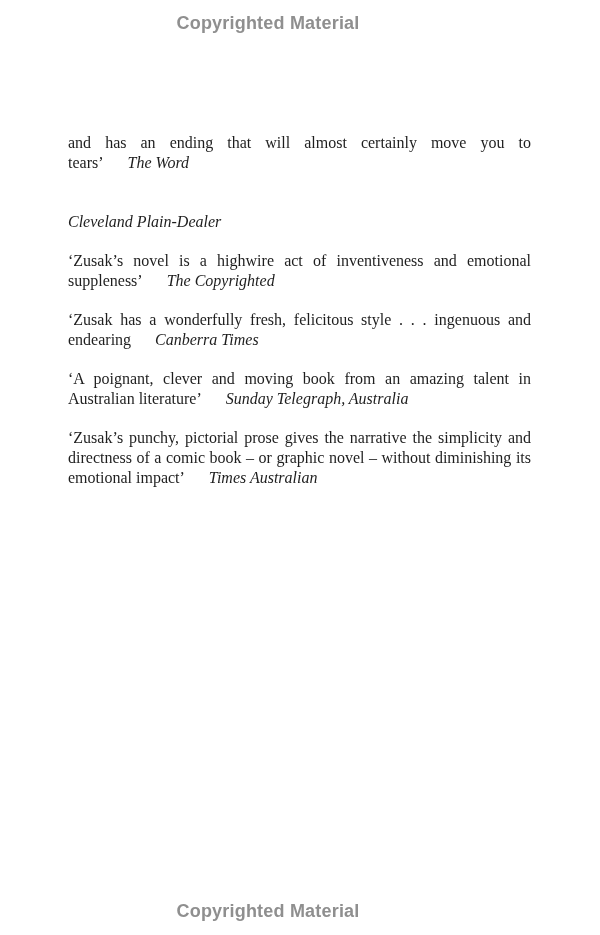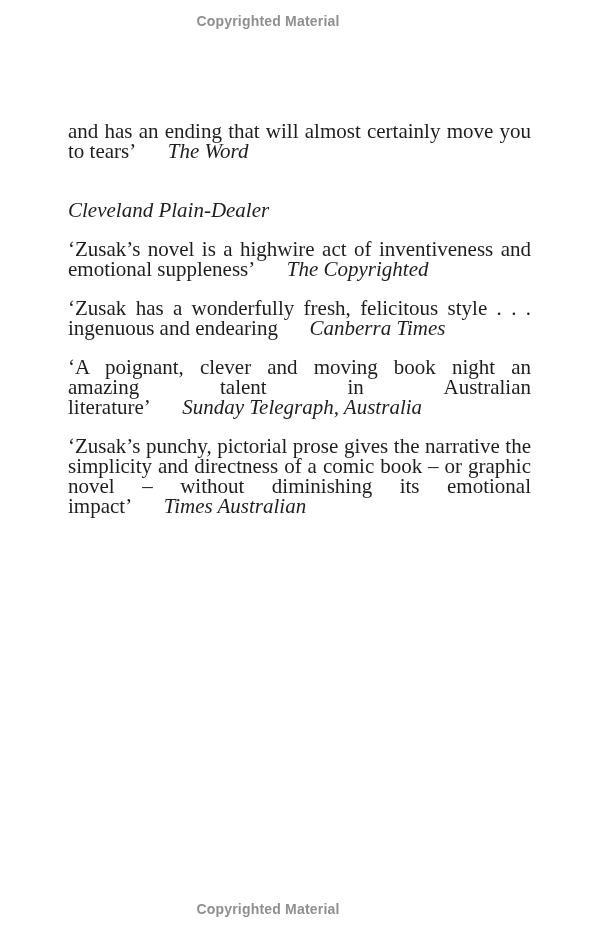--- a/index.html
+++ b/index.html
@@ -14,36 +14,36 @@
     background: #ffffff;
     overflow: hidden;
     font-family: "Liberation Serif", serif;
   }
   .watermark {
     position: absolute;
     left: 0;
     width: 536px;
     text-align: center;
     font-family: "Liberation Sans", sans-serif;
-    font-size: 14px;
+    font-size: 18px;
     font-weight: bold;
     color: #8f8f8f;
     letter-spacing: 0.2px;
   }
   .watermark.top { top: 13px; }
   .watermark.bottom { top: 901px; }
   .reviews {
     position: absolute;
     left: 68px;
     top: 121px;
     width: 463px;
   }
   .review {
-    margin: 0 0 19px 0;
-    font-size: 21px;
+    margin: 12px 0 19px 0;
+    font-size: 16px;
     line-height: 20px;
     color: #1e1e1e;
     text-align: justify;
   }
   .review .source {
     font-style: italic;
     margin-left: 1.5em;
     white-space: nowrap;
   }
   .review.stack .source {
@@ -72,21 +72,21 @@
       <span class="quote">‘Zusak’s novel is a highwire act of inventiveness and emotional suppleness’</span><span class="source">The Copyrighted</span>
     </p>
 
 
 
     <p class="review">
       <span class="quote">‘Zusak has a wonderfully fresh, felicitous style . . . ingenuous and endearing</span><span class="source">Canberra Times</span>
     </p>
 
     <p class="review">
-      <span class="quote">‘A poignant, clever and moving book night an amazing talent in Australian literature’</span><span class="source">Sunday Telegraph, Australia</span>
+      <span class="quote">‘A poignant, clever and moving book from an amazing talent in Australian literature’</span><span class="source">Sunday Telegraph, Australia</span>
     </p>
 
     <p class="review">
       <span class="quote">‘Zusak’s punchy, pictorial prose gives the narrative the simplicity and directness of a comic book – or graphic novel – without diminishing its emotional impact’</span><span class="source">Times Australian</span>
     </p>
 
   </div>
 
   <div class="watermark bottom">Copyrighted Material</div>
 

